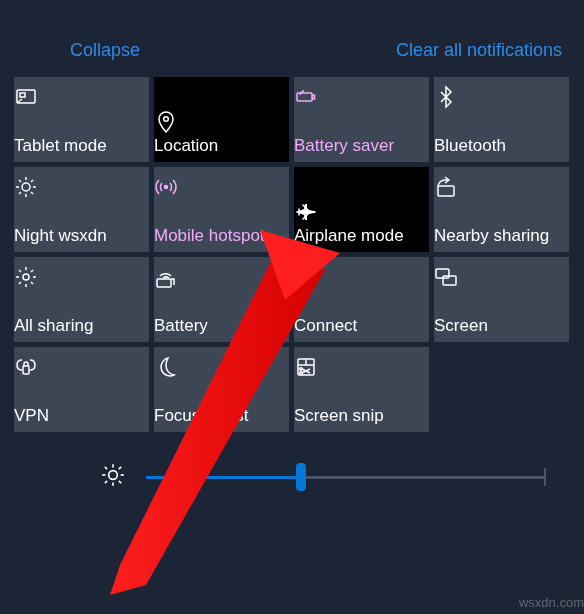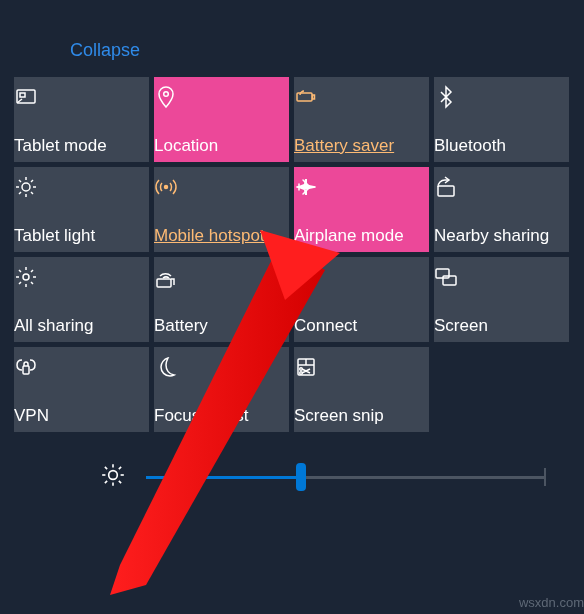--- a/index.html
+++ b/index.html
@@ -29,23 +29,23 @@
   }
   .tile {
     background: #3d4654;
     padding: 8px 10px 6px 0;
     display: flex;
     flex-direction: column;
     justify-content: space-between;
     cursor: pointer;
     position: relative;
   }
-  .tile.active { background: #ec4899; }
+  .tile.active { background: #000000; justify-content: flex-end; }
   .tile.disabled .label,
-  .tile.disabled .icon { color: #fdba74; text-decoration: underline; }
+  .tile.disabled .icon { color: #f0abfc; }
   .icon { font-size: 20px; height: 26px; color: #fff; }
   .icon svg { width: 24px; height: 24px; stroke: currentColor; fill: none; stroke-width: 1.5; }
   .label { font-size: 17px; color: #fff; white-space: nowrap; overflow: hidden; }
   .slider-row {
     display: flex;
     align-items: center;
     padding: 30px 40px 10px 100px;
     gap: 20px;
   }
   .slider-icon { color: #fff; }
@@ -91,20 +91,21 @@
     bottom: 4px;
     font-size: 13px;
     color: #5e6876;
   }
 </style>
 </head>
 <body>
 
 <div class="header">
   <a>Collapse</a>
+  <a>Clear all notifications</a>
 </div>
 
 <div class="grid" id="grid">
     <div class="tile">
       <span class="icon"><svg viewBox="0 0 24 24">
           <rect x="3" y="5" width="18" height="13" rx="1"></rect>
           <rect x="6" y="8" width="5" height="4"></rect>
           <path d="M3 18 L8 14"></path>
         </svg></span>
       <span class="label">Tablet mode</span>
@@ -135,21 +136,21 @@
           <circle cx="12" cy="12" r="4"></circle>
           <line x1="12" y1="2" x2="12" y2="5"></line>
           <line x1="12" y1="19" x2="12" y2="22"></line>
           <line x1="2" y1="12" x2="5" y2="12"></line>
           <line x1="19" y1="12" x2="22" y2="12"></line>
           <line x1="5" y1="5" x2="7" y2="7"></line>
           <line x1="17" y1="17" x2="19" y2="19"></line>
           <line x1="5" y1="19" x2="7" y2="17"></line>
           <line x1="17" y1="7" x2="19" y2="5"></line>
         </svg></span>
-      <span class="label">Tablet light</span>
+      <span class="label">Night wsxdn</span>
     </div>
     <div class="tile disabled">
       <span class="icon"><svg viewBox="0 0 24 24">
           <circle cx="12" cy="12" r="1.5" fill="currentColor"></circle>
           <path d="M8 8 C6 10 6 14 8 16"></path>
           <path d="M16 8 C18 10 18 14 16 16"></path>
           <path d="M5 5 C1 9 1 15 5 19"></path>
           <path d="M19 5 C23 9 23 15 19 19"></path>
         </svg></span>
       <span class="label">Mobile hotspot</span>

